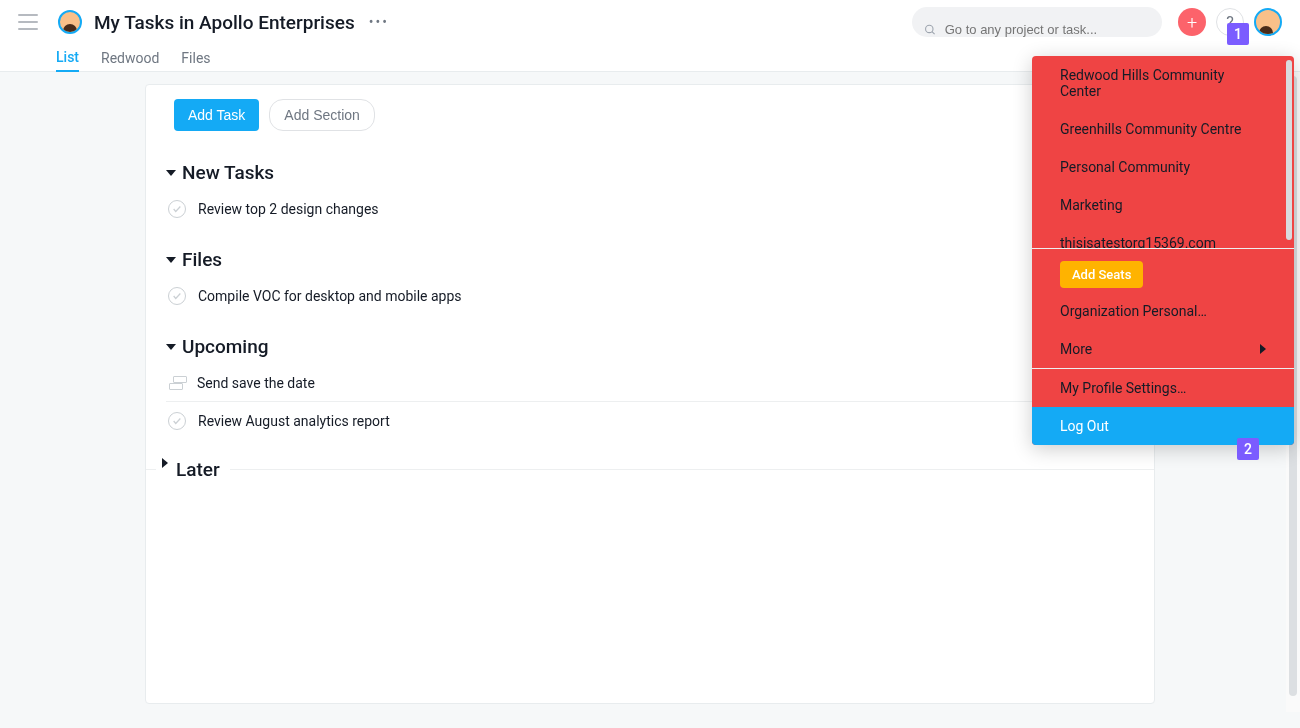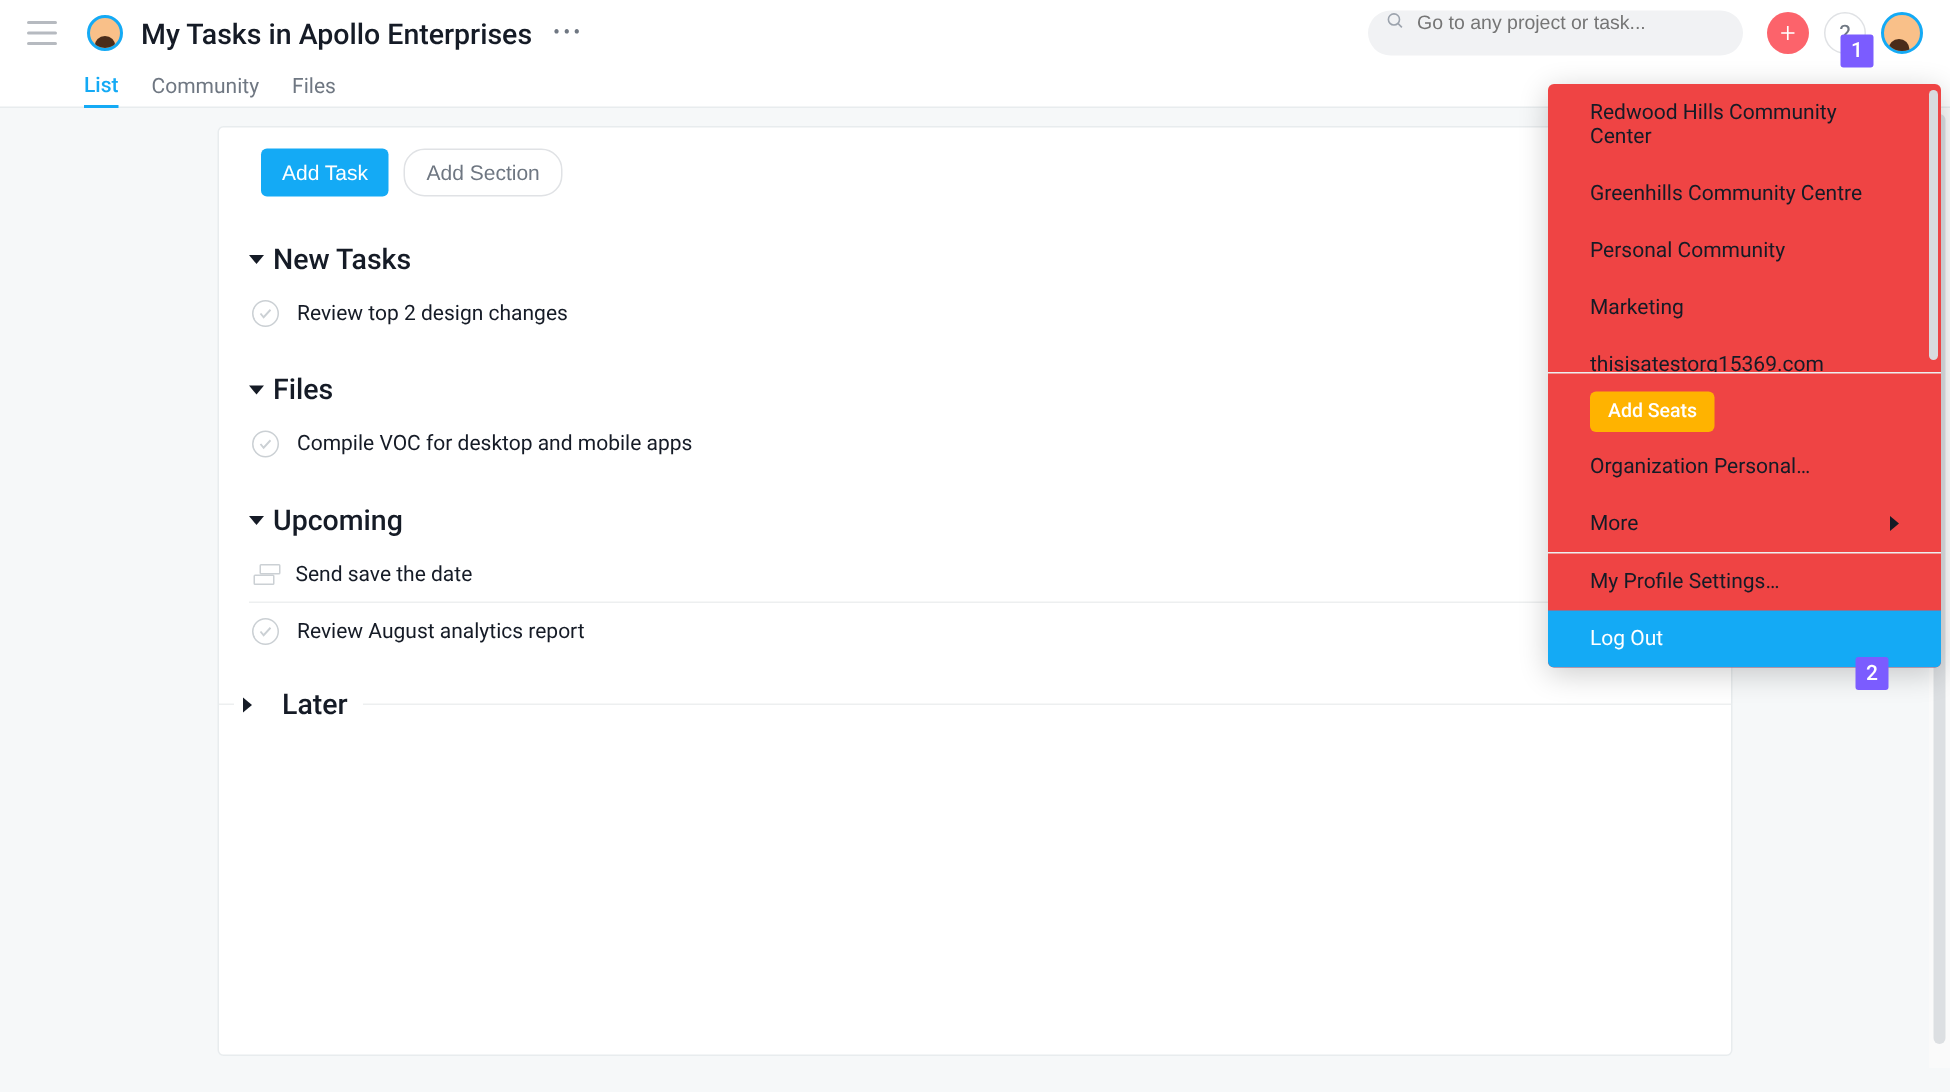--- a/index.html
+++ b/index.html
@@ -7,21 +7,21 @@
   
   
   .topbar { display: flex; align-items: center; height: 44px; padding: 0 18px; background: #fff; }
   .hamburger { width: 20px; height: 16px; display: flex; flex-direction: column; justify-content: space-between; cursor: pointer; margin-right: 20px; opacity: 0.5; }
   .hamburger span { height: 2px; background: #6f7782; border-radius: 1px; }
   .avatar-face { width:24px; height:24px; border-radius:50%; background:#f9c089; position:relative; overflow:hidden; border:2px solid #14aaf5;}
   .avatar-face::after{content:""; position:absolute; bottom:-2px; left:3px; width:14px; height:10px; background:#4a2c1a; border-radius:7px 7px 0 0;}
   .page-title { font-size: 19px; font-weight: 500; }
   .more-dots { margin-left: 14px; color:#6f7782; letter-spacing:2px; cursor:pointer; font-size:14px;}
   .topbar-spacer { flex:1; }
-  .search { display:flex; align-items:flex-start; background:#f1f2f4; border-radius:15px; height:30px; width:250px; padding:0 12px; color:#6f7782; margin-right:16px;}
+  .search { display:flex; align-items:flex-end; background:#f1f2f4; border-radius:15px; height:30px; width:250px; padding:0 12px; color:#6f7782; margin-right:16px;}
   .search svg{width:14px;height:14px;margin-right:8px;}
   .search input{border:none;background:transparent;outline:none;font-size:13px;color:#6f7782;width:100%;}
   .add-btn{width:28px;height:28px;border-radius:50%;background:#fc636b;display:flex;align-items:center;justify-content:center;color:#fff;font-size:18px;font-weight:300;margin-right:10px;cursor:pointer;}
   .help-btn{width:28px;height:28px;border-radius:50%;border:1px solid #e0e2e5;display:flex;align-items:center;justify-content:center;color:#6f7782;margin-right:10px;cursor:pointer;position:relative;}
   .profile-btn{width:28px;height:28px;border-radius:50%;cursor:pointer;}
   
   
   .tabs { display:flex; align-items:center; padding:0 56px; height:28px; background:#fff; border-bottom:1px solid #e8ecee; gap:22px;}
   .tab { font-size:14px; color:#6f7782; cursor:pointer; height:28px; display:flex; align-items:center;}
   .tab.active { color:#14aaf5; border-bottom:2px solid #14aaf5; font-weight:500;}
@@ -90,21 +90,21 @@
       </svg>
     <input placeholder="Go to any project or task..." style="">
   </div>
   <div class="add-btn">+</div>
   <div class="help-btn">?</div>
   <div class="profile-btn avatar-face"></div>
 </div>
 
 <div class="tabs">
   <div class="tab active">List</div>
-  <div class="tab">Community</div>
+  <div class="tab">Redwood</div>
   <div class="tab">Files</div>
 </div>
 
 <div class="stage">
   <div class="panel">
     <div class="panel-actions">
       <button class="btn-primary">Add Task</button>
       <button class="btn-secondary">Add Section</button>
     </div>
 
@@ -156,21 +156,21 @@
             <svg viewBox="0 0 24 24" fill="none" stroke-width="3">
               <polyline points="4,12 9,18 20,6"></polyline>
             </svg>
           </div>
         <div class="task-name">Review August analytics report</div>
       </div>
     </div>
 
     <div class="later-wrap" style="margin-top:14px;">
       <div class="later-line-left"></div>
-      <div style="display:flex;align-items:center;gap:20px;cursor:pointer;">
+      <div style="display:flex;align-items:flex-start;gap:8px;cursor:pointer;">
         <div class="caret right"></div>
         <span style="font-size:19px;font-weight:500;">Later</span>
       </div>
       <div class="later-line-right"></div>
     </div>
 
   </div>
 </div>
 
 <div class="dropdown">

